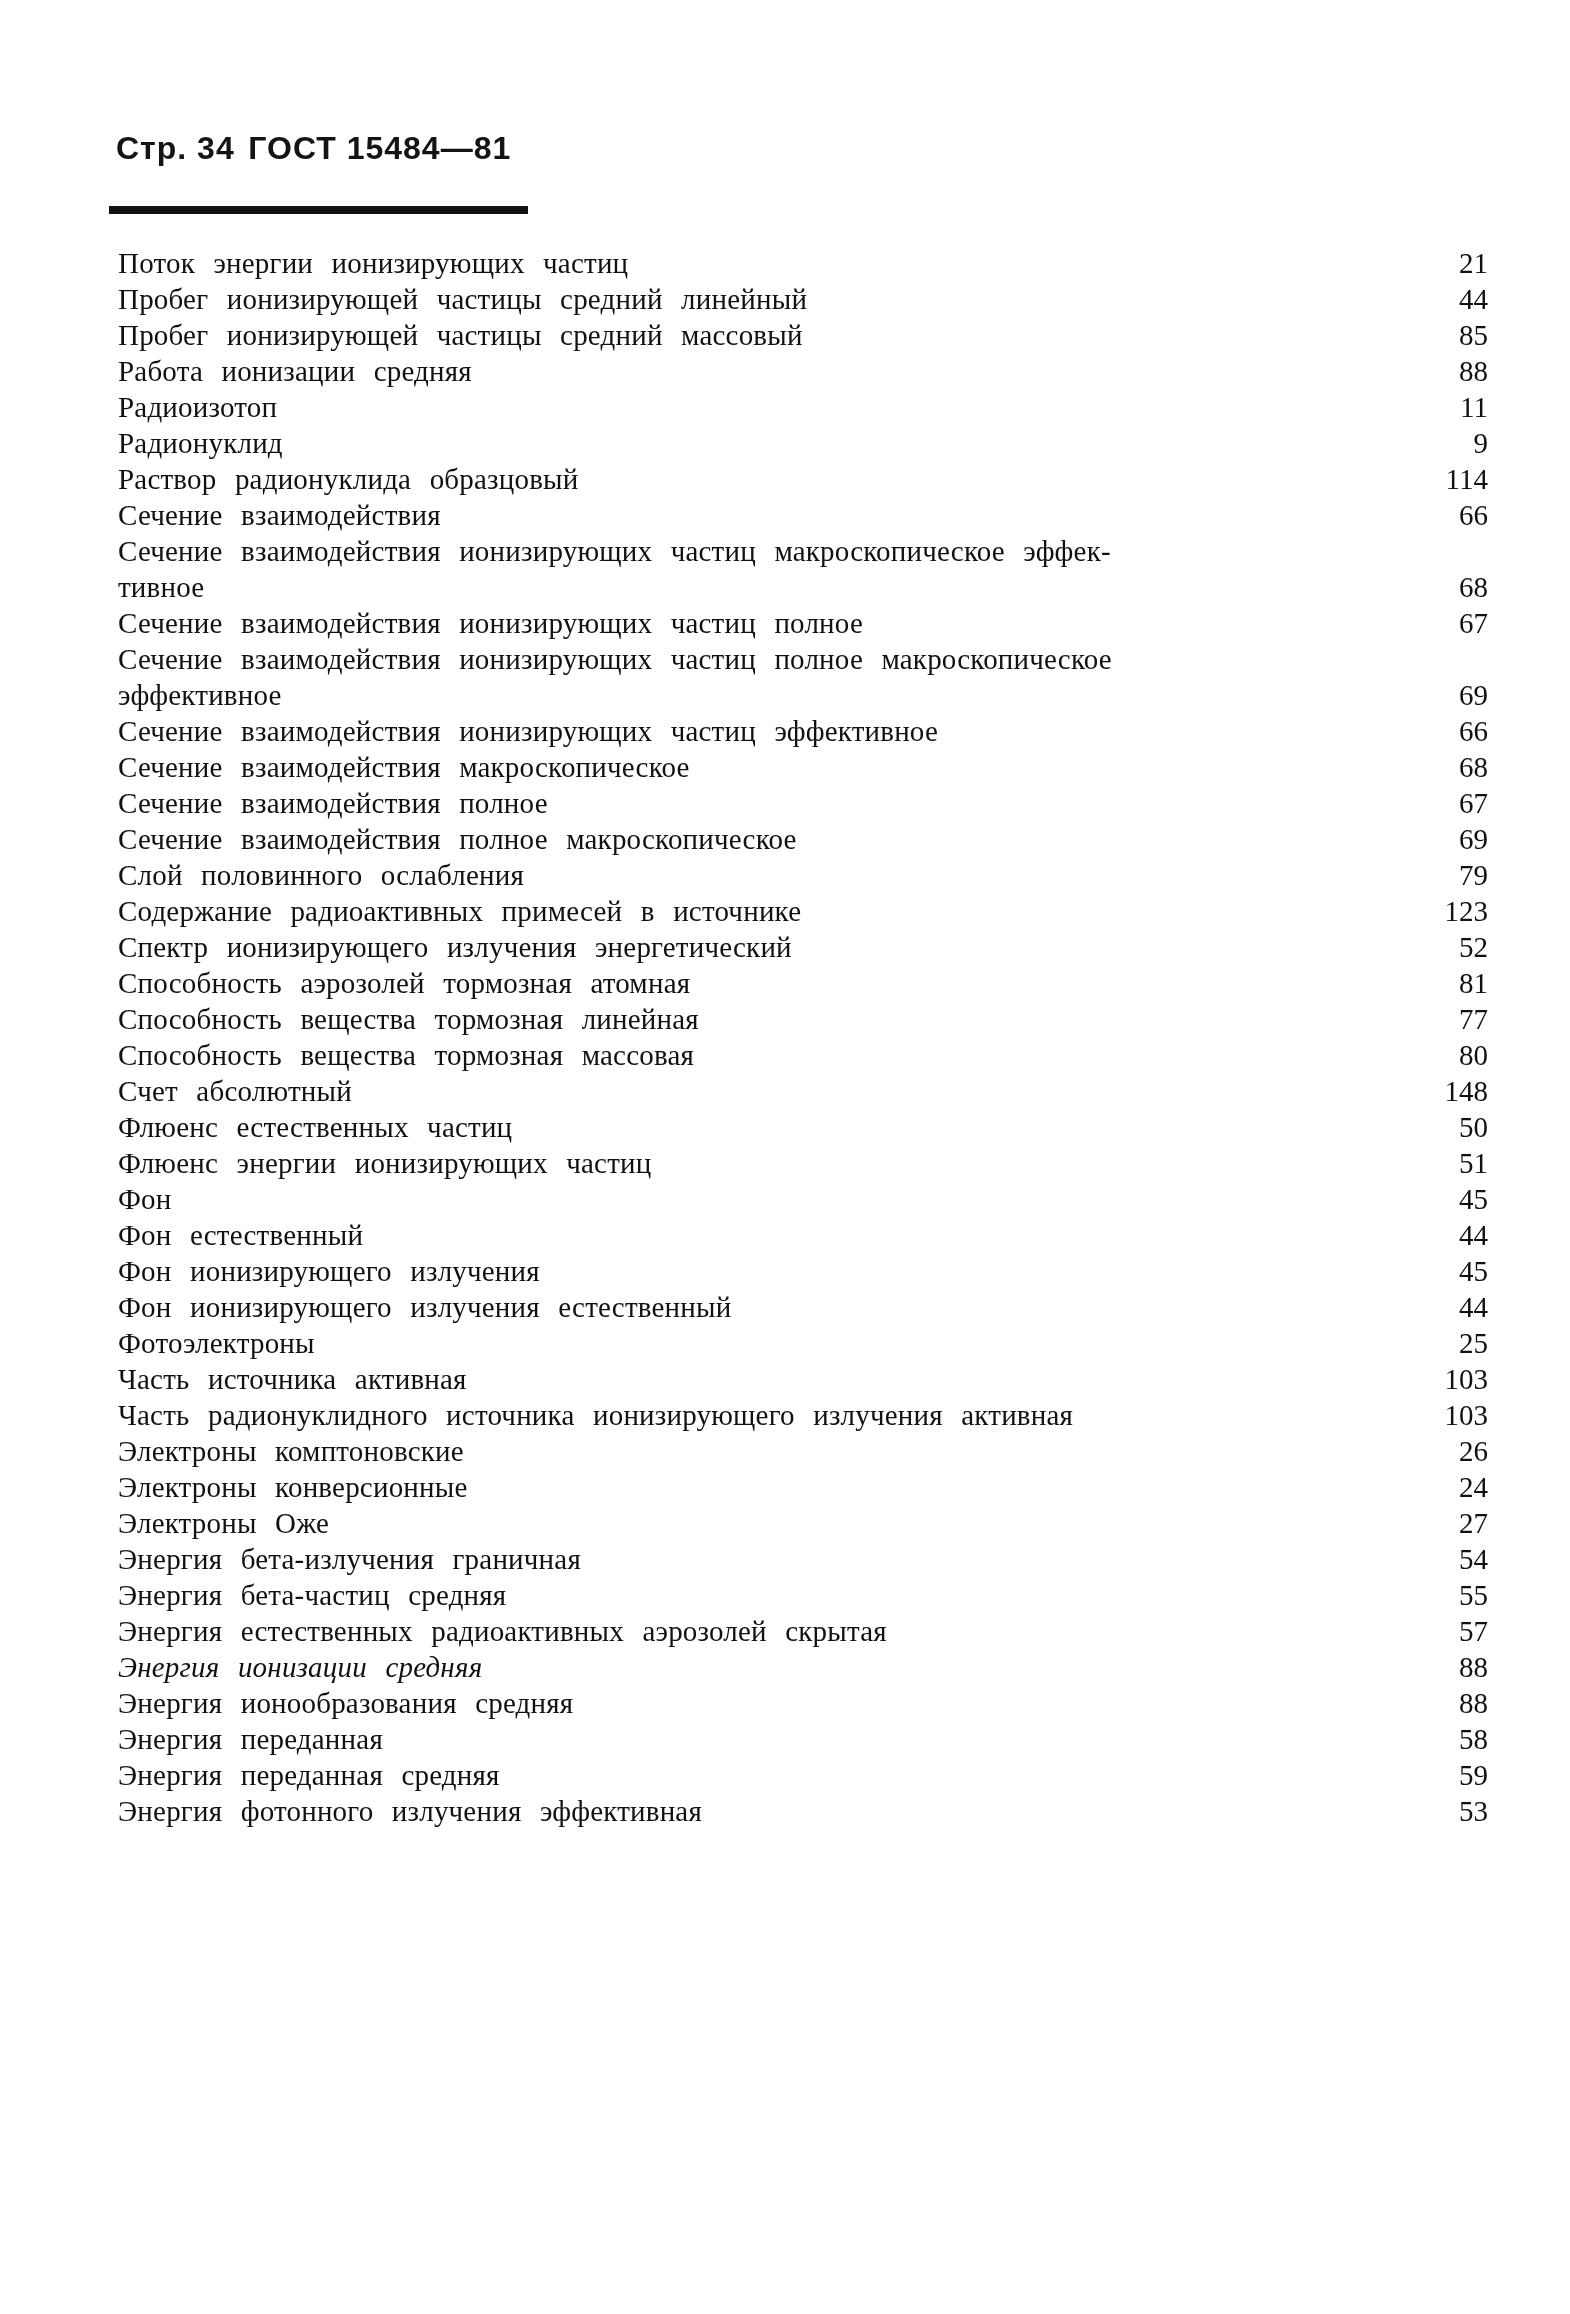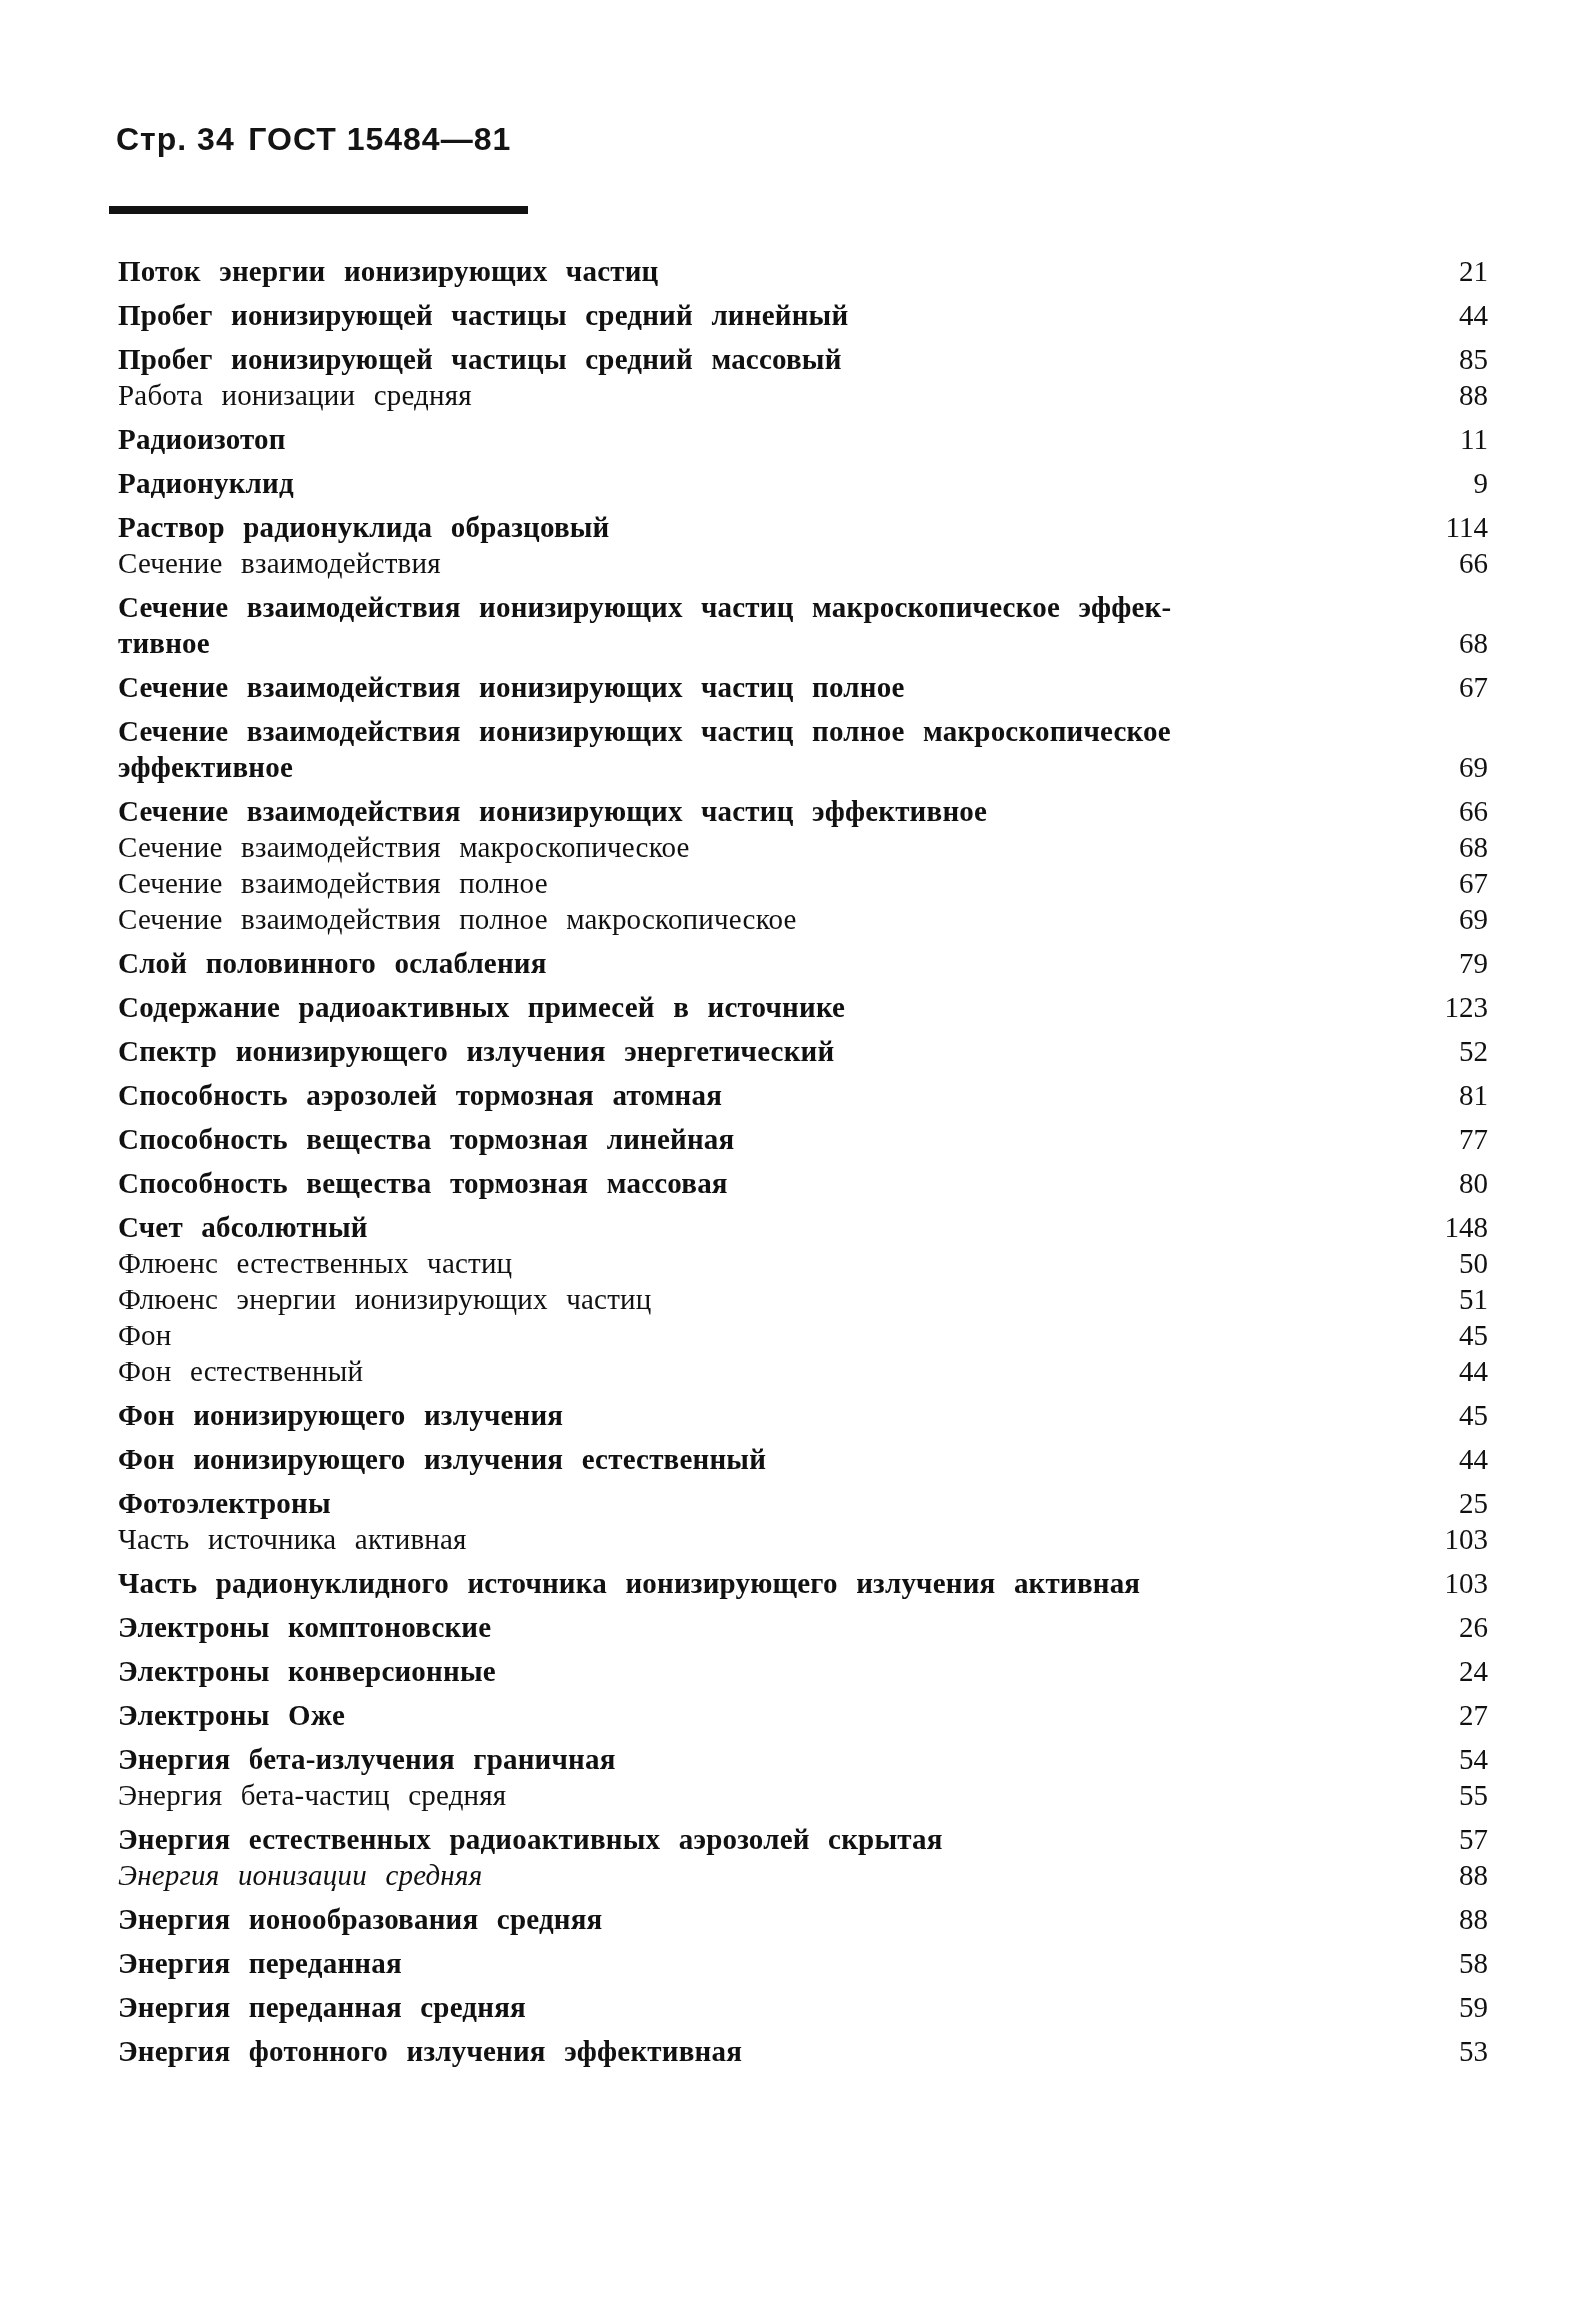--- a/index.html
+++ b/index.html
@@ -12,21 +12,21 @@
     width: 1570px;
     height: 2314px;
     margin: 0 auto;
     background: #ffffff;
     color: #111111;
     font-family: "Liberation Serif", "DejaVu Serif", serif;
     overflow: hidden;
   }
   .header {
     position: absolute;
-    top: 121px;
+    top: 130px;
     left: 116px;
     font-family: "Liberation Sans", "DejaVu Sans", sans-serif;
     font-size: 32px;
     font-weight: bold;
     letter-spacing: 1px;
     white-space: nowrap;
     color: #141414;
   }
   .header .page-label {
     font-weight: 600;
@@ -59,21 +59,21 @@
     letter-spacing: 0.2px;
   }
   .entry .pagenum {
     flex: 0 0 auto;
     margin-left: 19.4px;
     text-align: right;
     min-width: 62px;
     font-weight: normal;
     font-style: normal;
   }
-  .entry.bold .term   { font-weight: bold; margin-top: 8px; }
+  .entry.bold .term   { font-weight: normal; }
   .entry.regular .term{ font-weight: normal; }
   .entry.italic .term { font-style: italic; font-weight: normal; }
 </style>
 </head>
 <body>
 
 <div class="page">
 
   <div class="header">
     <span class="page-label">Стр. 34</span><span>ГОСТ 15484—81</span>

